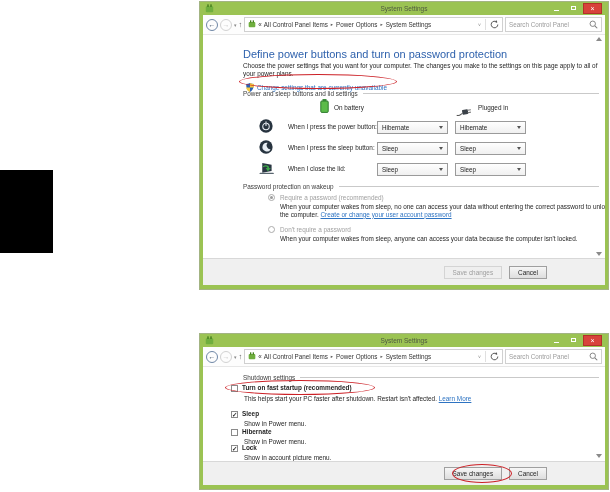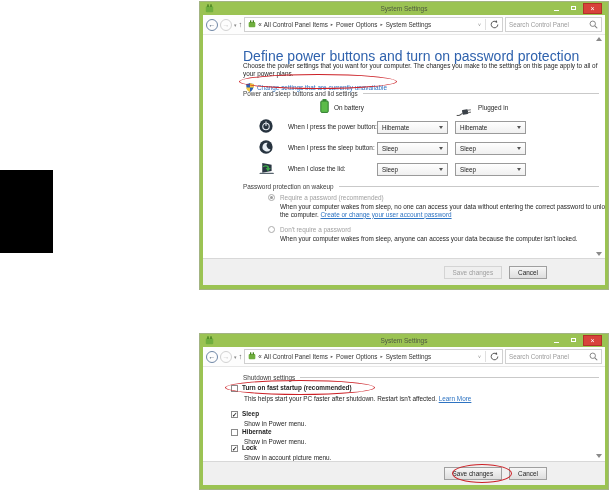--- a/index.html
+++ b/index.html
@@ -52,21 +52,21 @@
   .footer { flex:none; background:#f0f0f0; border-top:1px solid #d8d8d8; display:flex;
             align-items:center; justify-content:flex-end; gap:7px; padding-right:58px; position:relative; }
   .footer1 { height:27px; }
   .footer2 { height:24px; }
   .btn { font-size:6.4px; font-family:"Liberation Sans", sans-serif; padding:2px 8px;
          border:1px solid #9f9f9f; background:linear-gradient(#f6f6f6,#dedede); color:#1f1f1f; }
   .btn-disabled { border-color:#d4d4d4; background:#efefef; color:#9e9e9e; }
 
   
   .abs { position:absolute; }
-  .h1 { font-size:14px; color:#2f62ad; white-space:nowrap; }
+  .h1 { font-size:11px; color:#2f62ad; white-space:nowrap; }
   .body-txt { font-size:6.4px; line-height:7.6px; color:#1f1f1f; }
   .gray-txt { color:#9f9f9f; }
   .link { color:#2d73c2; text-decoration:none; }
   .link-ul { color:#2d73c2; text-decoration:underline; }
   .section-hdr { display:flex; align-items:center; width:356px; }
   .section-hdr span { font-size:6.4px; color:#3c3c3c; white-space:nowrap; }
   .section-hdr i { flex:1; border-top:1px solid #c9c9c9; margin-left:5px; }
 
   .selectbox { position:absolute; width:71px; height:13px; border:1px solid #9a9a9a;
                background:linear-gradient(#fefefe,#f0f0f0); display:flex; align-items:center;

